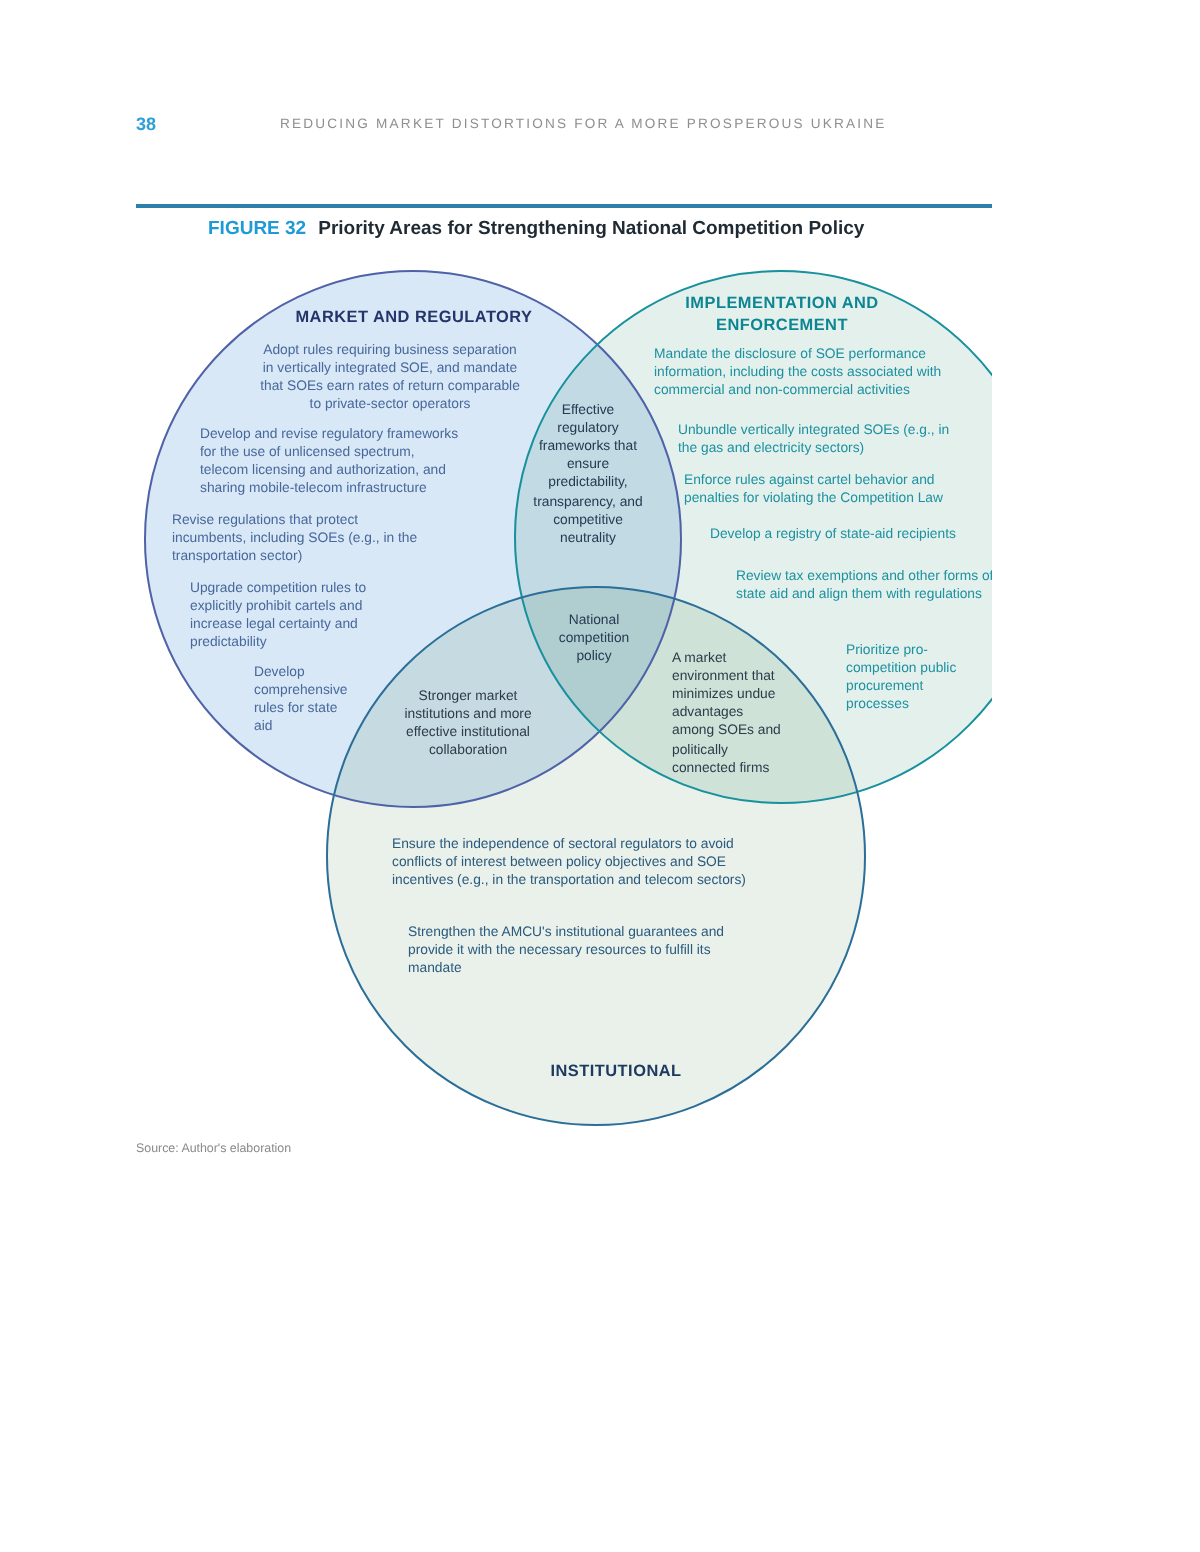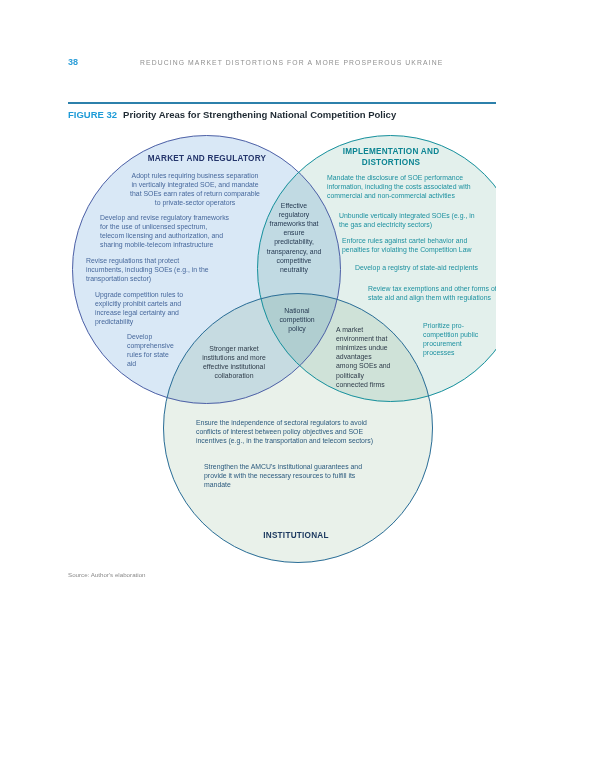--- a/index.html
+++ b/index.html
@@ -9,21 +9,21 @@
   }
 
   
   .page-num { position:absolute; left:68px; top:57px; font-size:9px; font-weight:bold; color:#2d9fd9; }
   .running-title { position:absolute; left:140px; top:59px; font-size:6.8px; letter-spacing:1.1px; color:#8f8f8f; }
 
   .rule { position:absolute; left:68px; top:102px; width:465px; height:2px; background:#2c80ab; }
 
   
   .fig-caption { position:absolute; left:68px; top:109px; font-size:9.5px; font-weight:bold; }
-  .fig-label { color:#1e9bd7; margin-right:6px; }
+  .fig-label { color:#1e9bd7; margin-right:6px;margin-left:36px; }
   .fig-title { color:#1f2a33; }
 
   
   .circle { position:absolute; border-radius:50%; box-sizing:border-box; }
   .fill { mix-blend-mode:multiply; }
   [data-name="legal-circle-fill"]          { left:72px;  top:135px; width:269px; height:269px; background:#d9e8f6; }
   [data-name="implementation-circle-fill"] { left:257px; top:135px; width:267px; height:267px; background:#e3f0ec; }
   [data-name="institutional-circle-fill"]  { left:163px; top:293px; width:270px; height:270px; background:#e9f1ea; }
   [data-name="legal-circle-outline"]          { left:72px;  top:135px; width:269px; height:269px; border:1.5px solid #5062a7; }
   [data-name="implementation-circle-outline"] { left:257px; top:135px; width:267px; height:267px; border:1.5px solid #17919e; }
@@ -57,21 +57,21 @@
   [data-name="implementation-item-4"] { left:368px; top:284px; width:145px; }
   [data-name="implementation-item-5"] { left:423px; top:321px; width:70px;  }
 
   [data-name="overlap-legal-implementation"] { left:243px; top:201px; width:102px; }
   [data-name="overlap-center"]               { left:256px; top:306px; width:82px;  }
   [data-name="overlap-legal-institutional"]  { left:177px; top:344px; width:114px; }
   [data-name="overlap-implementation-institutional"] { left:336px; top:325px; width:80px; }
 
   [data-name="institutional-item-0"] { left:196px; top:418px; width:200px; }
   [data-name="institutional-item-1"] { left:204px; top:462px; width:185px; }
-  [data-name="institutional-title"]  { left:236px; top:531px; width:120px; }
+  [data-name="institutional-title"]  { left:248px; top:531px; width:120px; }
 
   .source-note { position:absolute; left:68px; top:571px; font-size:6.2px; color:#8a8a8a; }
 </style>
 </head>
 <body>
 
 <div class="page" data-name="report-page">
 
   <div class="page-num" data-name="page-number">38</div>
   <div class="running-title" data-name="running-head-title">REDUCING MARKET DISTORTIONS FOR A MORE PROSPEROUS UKRAINE</div>
@@ -107,21 +107,21 @@
     <div class="tb t-legal" data-name="legal-item-3">Upgrade competition rules to
 explicitly prohibit cartels and
 increase legal certainty and
 predictability</div>
     <div class="tb t-legal" data-name="legal-item-4">Develop
 comprehensive
 rules for state
 aid</div>
 
     <div class="tb ctr hd h-impl" data-name="implementation-title">IMPLEMENTATION AND
-DISTORTIONS</div>
+ENFORCEMENT</div>
     <div class="tb t-impl" data-name="implementation-item-0">Mandate the disclosure of SOE performance
 information, including the costs associated with
 commercial and non-commercial activities</div>
     <div class="tb t-impl" data-name="implementation-item-1">Unbundle vertically integrated SOEs (e.g., in
 the gas and electricity sectors)</div>
     <div class="tb t-impl" data-name="implementation-item-2">Enforce rules against cartel behavior and
 penalties for violating the Competition Law</div>
     <div class="tb t-impl" data-name="implementation-item-3">Develop a registry of state-aid recipients</div>
     <div class="tb t-impl" data-name="implementation-item-4">Review tax exemptions and other forms of
 state aid and align them with regulations</div>

